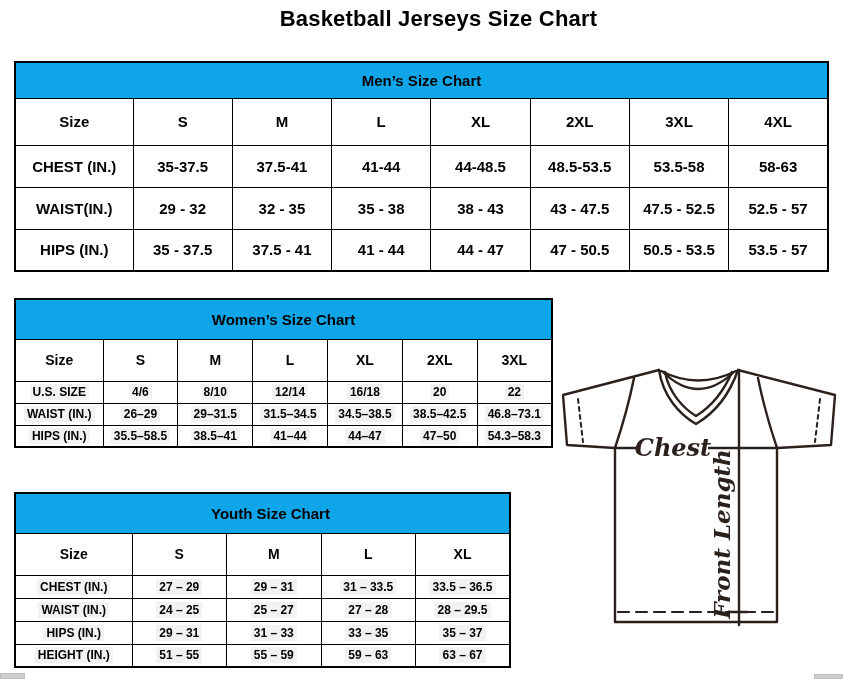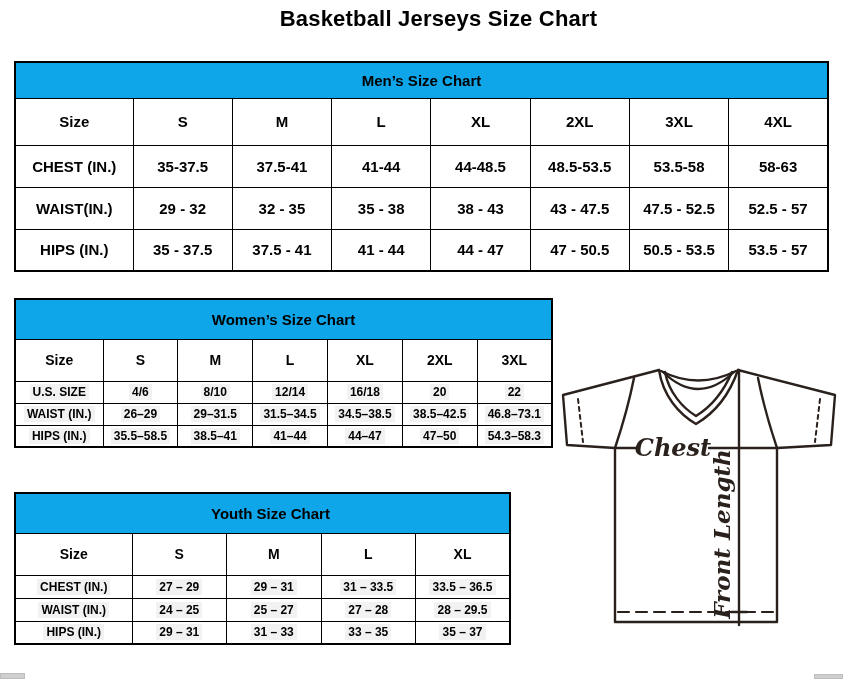--- a/index.html
+++ b/index.html
@@ -205,20 +205,27 @@
         <td><span class="hl">27 – 28</span></td>
         <td><span class="hl">28 – 29.5</span></td>
       </tr>
       <tr>
         <th><span class="hl">HIPS (IN.)</span></th>
         <td><span class="hl">29 – 31</span></td>
         <td><span class="hl">31 – 33</span></td>
         <td><span class="hl">33 – 35</span></td>
         <td><span class="hl">35 – 37</span></td>
       </tr>
+      <tr>
+        <th><span class="hl">HEIGHT (IN.)</span></th>
+        <td><span class="hl">51 – 55</span></td>
+        <td><span class="hl">55 – 59</span></td>
+        <td><span class="hl">59 – 63</span></td>
+        <td><span class="hl">63 – 67</span></td>
+      </tr>
     </tbody>
 </table>
 
 <div class="jersey-wrap">
   <svg viewBox="0 0 286 268" xmlns="http://www.w3.org/2000/svg">
     <g fill="none" stroke="#2a211d" stroke-width="2.4" stroke-linejoin="round" stroke-linecap="round">
 
       <path d="M103,8 L7,33 L11,83 L59,86 L59,260 L221,260 L221,86 L275,83 L279,33 L182,8"></path>
 
       <path d="M59,86 C66,65 74,36 78,16"></path>

